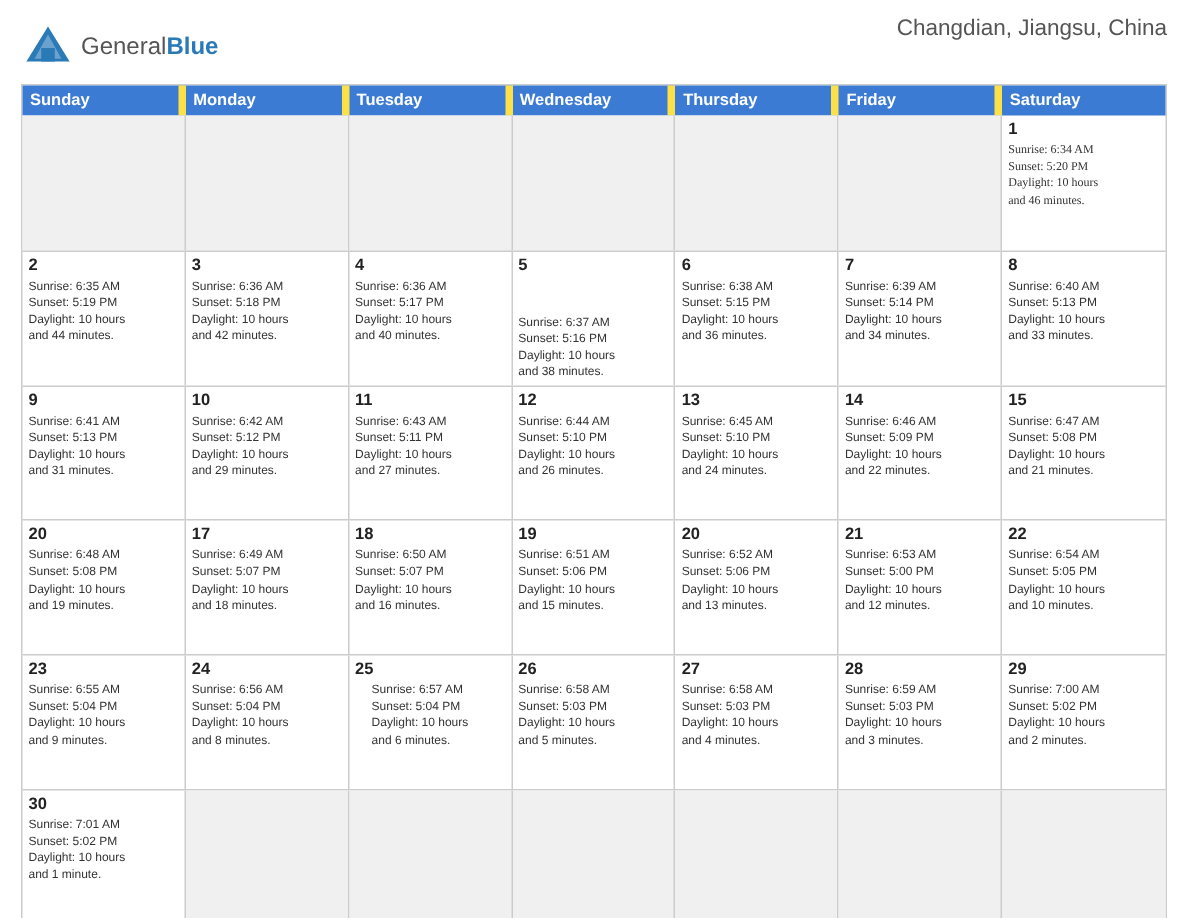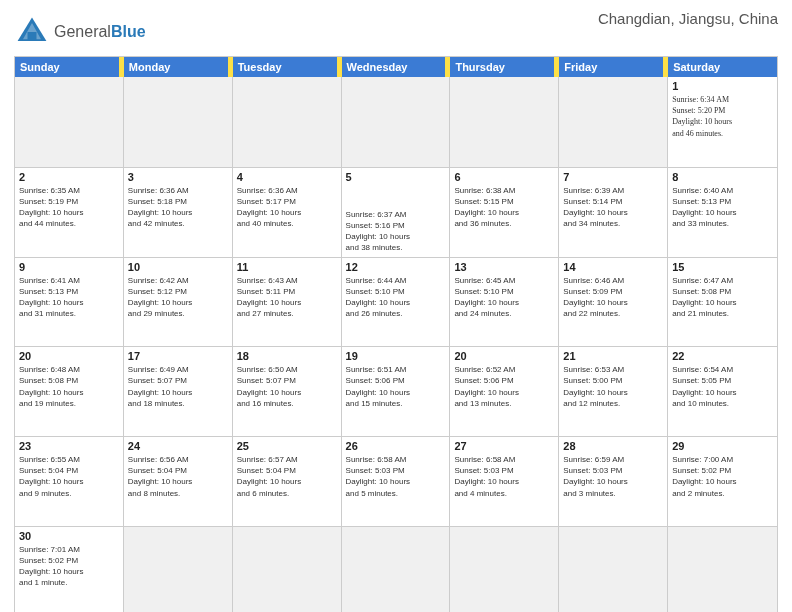--- a/index.html
+++ b/index.html
@@ -324,21 +324,21 @@
           </div>
           <div class="cal-cell">
             <span class="day-num">24</span>
             <div class="day-info" style="white-space: pre-line;">Sunrise: 6:56 AM
 Sunset: 5:04 PM
 Daylight: 10 hours
 and 8 minutes.</div>
           </div>
           <div class="cal-cell">
             <span class="day-num">25</span>
-            <div class="day-info" style="white-space: pre-line;">Sunrise: 6:57 AM
+            <div class="day-info" style="white-space: pre-line; margin-left: 11px;">Sunrise: 6:57 AM
 Sunset: 5:04 PM
 Daylight: 10 hours
 and 6 minutes.</div>
           </div>
           <div class="cal-cell">
             <span class="day-num">26</span>
             <div class="day-info" style="white-space: pre-line;">Sunrise: 6:58 AM
 Sunset: 5:03 PM
 Daylight: 10 hours
 and 5 minutes.</div>

